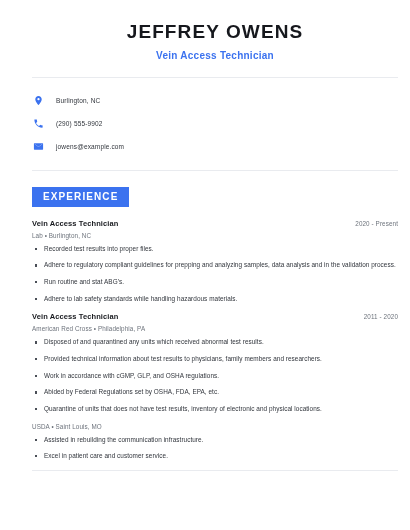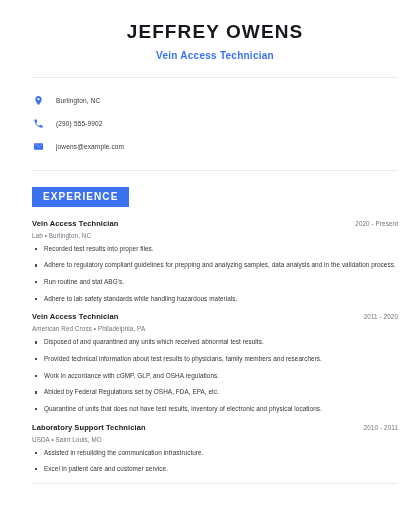--- a/index.html
+++ b/index.html
@@ -243,24 +243,20 @@
         <ul class="bullets">
           <li>Disposed of and quarantined any units which received abnormal test results.</li>
           <li>Provided technical information about test results to physicians, family members and researchers.</li>
           <li>Work in accordance with cGMP, GLP, and OSHA regulations.</li>
           <li>Abided by Federal Regulations set by OSHA, FDA, EPA, etc.</li>
           <li>Quarantine of units that does not have test results, inventory of electronic and physical locations.</li>
         </ul>
       </div>
 
       <div class="exp-item">
-        <div class="exp-head">
-          <span class="exp-role">Laboratory Support Technician</span>
-          <span class="exp-dates">2010 - 2011</span>
-        </div>
         <div class="exp-company">USDA • Saint Louis, MO</div>
         <ul class="bullets">
           <li>Assisted in rebuilding the communication infrastructure.</li>
           <li>Excel in patient care and customer service.</li>
         </ul>
       </div>
 
     </div>
   </div>
 

